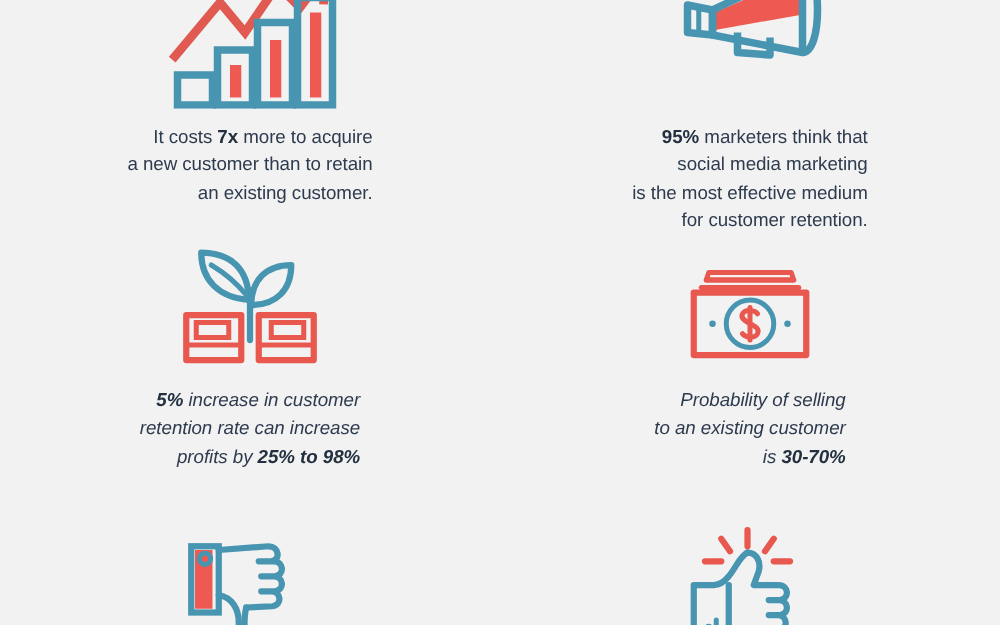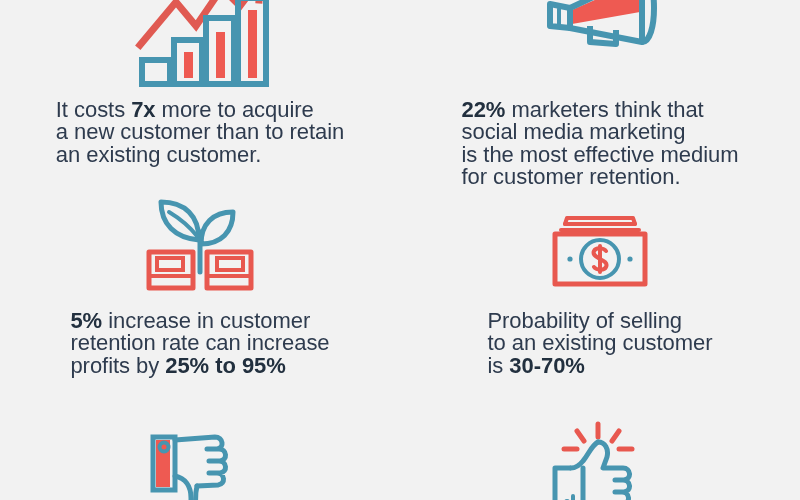--- a/index.html
+++ b/index.html
@@ -26,31 +26,31 @@
     width: 400px;
     box-sizing: border-box;
     display: flex;
     flex-direction: column;
     align-items: center;
   }
   .col-left  { left: 0; }
   .col-right { left: 400px; }
 
   .row1 { top: -58px; }
-  .row2 { top: 196px; }
+  .row2 { top: 196px; font-style: italic; }
   .row3 { top: 420px; }
 
   .icon-wrap {
     display: block;
     line-height: 0;
   }
   .stat-text {
     margin-top: 10px;
-    text-align: left;
-    font-size: 22px;
+    text-align: right;
+    font-size: 15px;
     line-height: 22.4px;
     letter-spacing: -0.05px;
     color: #2e3b4e;
     white-space: pre-line;
     font-weight: 400;
   }
   .stat-text b {
     font-weight: 700;
     color: #22303f;
   }
@@ -93,21 +93,21 @@
 
           <path d="M106 6 C114 6 118 22 118 40 C118 58 114 74 106 74" stroke="#4795b0" stroke-width="6" stroke-linejoin="round" fill="none"></path>
 
           <path d="M14 36 L34 40 L34 60 L14 58 Z" stroke="#4795b0" stroke-width="6" stroke-linejoin="round" fill="none"></path>
           <path d="M23 41 L23 57" stroke="#4795b0" stroke-width="4" stroke-linecap="round"></path>
 
           <path d="M54 58 L54 74 L80 76 L80 62" stroke="#4795b0" stroke-width="6" stroke-linejoin="round" fill="none"></path>
         </g>
       </svg>
     </span>
-    <div class="stat-text"><b>22%</b> marketers think that<br>social media marketing<br>is the most effective medium<br>for customer retention.</div>
+    <div class="stat-text"><b>95%</b> marketers think that<br>social media marketing<br>is the most effective medium<br>for customer retention.</div>
   </div>
 
   <div class="cell col-left row2">
     <span class="icon-wrap">
       <svg width="130" height="100" viewBox="0 0 130 100" fill="none" xmlns="http://www.w3.org/2000/svg">
 
         <path d="M65 76 L65 36" stroke="#4795b0" stroke-width="5" stroke-linecap="round"></path>
 
         <path d="M64 44 C40 42 26 28 26 6 C50 6 64 20 64 44 Z" stroke="#4795b0" stroke-width="5" stroke-linejoin="round" fill="none"></path>
         <path d="M34 16 C44 22 54 30 62 40" stroke="#4795b0" stroke-width="4" stroke-linecap="round" fill="none"></path>
@@ -115,21 +115,21 @@
         <path d="M66 48 C66 28 78 16 98 16 C98 36 86 48 66 48 Z" stroke="#4795b0" stroke-width="5" stroke-linejoin="round" fill="none"></path>
 
         <path d="M14 56 L58 56 L58 92 L14 92 Z" stroke="#e8584f" stroke-width="5" stroke-linejoin="round" fill="none"></path>
         <path d="M72 56 L116 56 L116 92 L72 92 Z" stroke="#e8584f" stroke-width="5" stroke-linejoin="round" fill="none"></path>
         <path d="M14 80 L58 80" stroke="#e8584f" stroke-width="4"></path>
         <path d="M72 80 L116 80" stroke="#e8584f" stroke-width="4"></path>
         <path d="M22 62 L48 62 L48 74 L22 74 Z" stroke="#e8584f" stroke-width="4" fill="none"></path>
         <path d="M82 62 L108 62 L108 74 L82 74 Z" stroke="#e8584f" stroke-width="4" fill="none"></path>
       </svg>
     </span>
-    <div class="stat-text"><b>5%</b> increase in customer<br>retention rate can increase<br>profits by <b>25% to 95%</b></div>
+    <div class="stat-text"><b>5%</b> increase in customer<br>retention rate can increase<br>profits by <b>25% to 98%</b></div>
   </div>
 
   <div class="cell col-right row2">
     <span class="icon-wrap">
       <svg width="130" height="100" viewBox="0 0 130 100" fill="none" xmlns="http://www.w3.org/2000/svg">
         <g transform="translate(0,6)">
 
           <path d="M30 22 L100 22" stroke="#e8584f" stroke-width="4" stroke-linecap="round"></path>
           <path d="M26 28 L104 28" stroke="#e8584f" stroke-width="4" stroke-linecap="round"></path>
           <path d="M32 16 L98 16 L100 22 L30 22 Z" stroke="#e8584f" stroke-width="4" stroke-linejoin="round" fill="none"></path>

